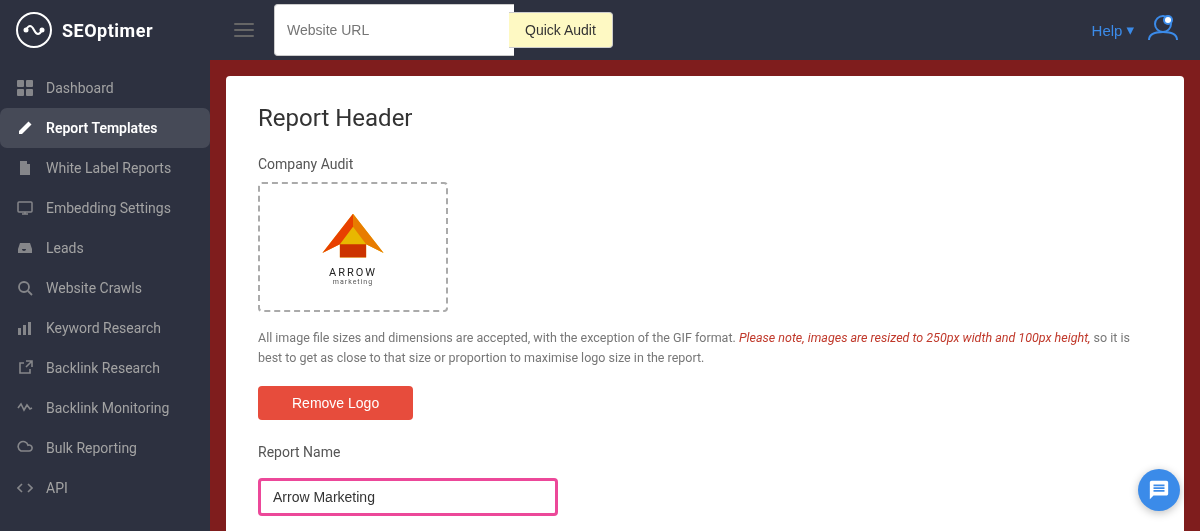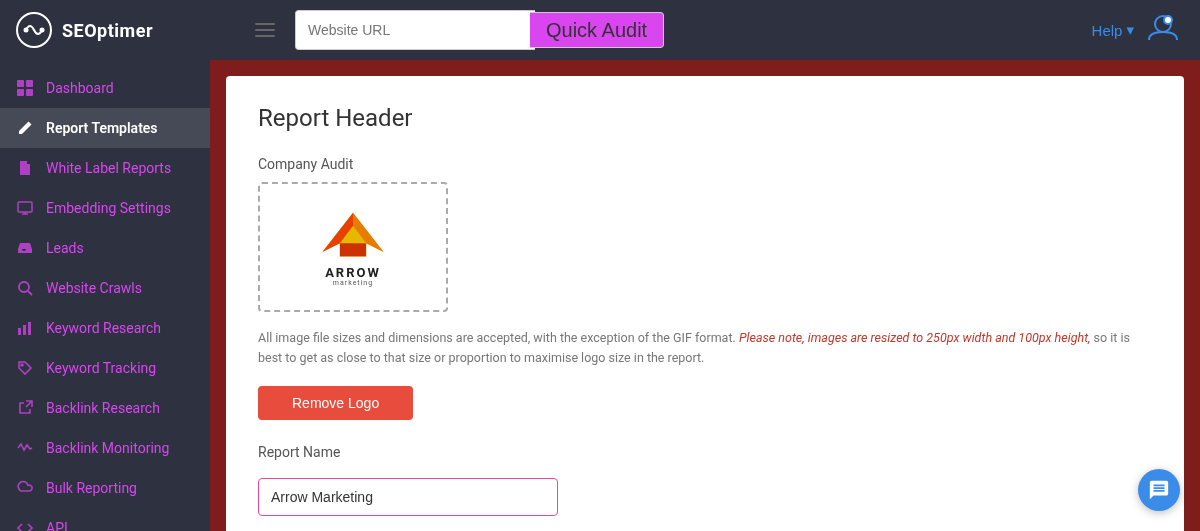--- a/index.html
+++ b/index.html
@@ -5,21 +5,20 @@
     * { box-sizing: border-box; margin: 0; padding: 0; }
     body { font-family: -apple-system, BlinkMacSystemFont, 'Segoe UI', Roboto, sans-serif; display: flex; flex-direction: column; height: 531px; width: 1200px; overflow: hidden; background: #f0f0f0; }
 
     
     .top-bar {
       display: flex;
       align-items: center;
       background: #2d3140;
       height: 60px;
       flex-shrink: 0;
-      gap: 21px;
     }
 
     .logo-area {
       width: 210px;
       display: flex;
       align-items: center;
       padding: 0 16px;
       flex-shrink: 0;
       gap: 10px;
     }
@@ -48,38 +47,38 @@
       cursor: pointer;
       color: #555;
       font-size: 20px;
       padding: 4px 8px;
       display: flex;
       align-items: center;
     }
 
     .url-input {
       width: 240px;
-      height: 40px;
+      height: 52px;
       border: 1px solid #ccc;
       border-radius: 4px;
       padding: 0 12px;
       font-size: 14px;
       color: #555;
       background: #fff;
       outline: none;
     }
 
     .quick-audit-btn {
       height: 36px;
       padding: 0 16px;
-      background: #d946ef;
+      background: #fef9c3;
       border: 1px solid #ccc;
       border-left: none;
       border-radius: 0 4px 4px 0;
-      font-size: 20px;
+      font-size: 14px;
       color: #333;
       cursor: pointer;
       white-space: nowrap;
       margin-left: -5px;
       text-align: right;
     }
 
     .top-bar-right {
       display: flex;
       align-items: center;
@@ -119,30 +118,31 @@
       background: #2d3140;
       flex-shrink: 0;
       overflow-y: auto;
       padding-top: 8px;
     }
 
     .sidebar-item {
       display: flex;
       align-items: center;
       padding: 11px 16px;
-      color: #d946ef;
+      color: #a3a3a3;
       font-size: 14px;
       cursor: pointer;
       gap: 12px;
       transition: background 0.15s;
     }
     .sidebar-item.active {
       background: rgba(255,255,255,0.12);
       color: #fff;
       font-weight: 600;
+      border-radius: 7px;
     }
     .sidebar-item-icon {
       width: 18px;
       height: 18px;
       display: flex;
       align-items: center;
       justify-content: center;
       flex-shrink: 0;
       opacity: 0.75;
     }
@@ -206,22 +206,22 @@
       width: 70px;
       height: 55px;
     }
     .arrow-logo-text {
       display: flex;
       flex-direction: column;
       align-items: center;
       line-height: 1.1;
     }
     .arrow-logo-name {
-      font-size: 13px;
-      font-weight: 700;
+      font-size: 11px;
+      font-weight: 400;
       letter-spacing: 2px;
       color: #222;
       text-transform: uppercase;
     }
     .arrow-logo-sub {
       font-size: 7px;
       color: #555;
       letter-spacing: 1px;
     }
 
@@ -247,21 +247,21 @@
       cursor: pointer;
       margin-bottom: 24px;
     }
 
     .company-name-section {
       margin-bottom: 16px;
     }
     .company-name-input {
       width: 300px;
       height: 38px;
-      border: 1px solid #ec4899;
+      border: 3px solid #ec4899;
       border-radius: 4px;
       padding: 0 12px;
       font-size: 14px;
       color: #333;
       outline: none;
       margin-top: 8px;
     }
 
     
     .chat-btn {
@@ -411,29 +411,20 @@
       <span class="sidebar-item-icon">
         <svg width="16" height="16" viewBox="0 0 16 16" fill="currentColor">
           <rect x="1" y="8" width="3" height="7"></rect>
           <rect x="6" y="5" width="3" height="10"></rect>
           <rect x="11" y="2" width="3" height="13"></rect>
         </svg>
       </span>
       <span class="sidebar-item-label">Keyword Research</span>
     </div>
 
-    <div class="sidebar-item">
-      <span class="sidebar-item-icon">
-        <svg width="16" height="16" viewBox="0 0 16 16" fill="none" stroke="currentColor" stroke-width="1.6">
-          <path d="M2 2h6l6 6-6 6-6-6V2z"></path>
-          <circle cx="5" cy="5" r="1" fill="currentColor"></circle>
-        </svg>
-      </span>
-      <span class="sidebar-item-label">Keyword Tracking</span>
-    </div>
 
     <div class="sidebar-item">
       <span class="sidebar-item-icon">
         <svg width="16" height="16" viewBox="0 0 16 16" fill="none" stroke="currentColor" stroke-width="1.6">
           <path d="M7 3H3v10h10V9M9 1h6v6M9 7L15 1"></path>
         </svg>
       </span>
       <span class="sidebar-item-label">Backlink Research</span>
     </div>
 

